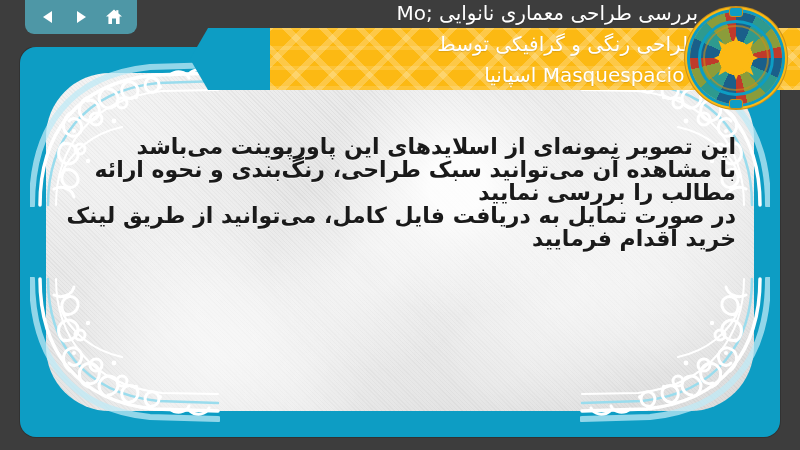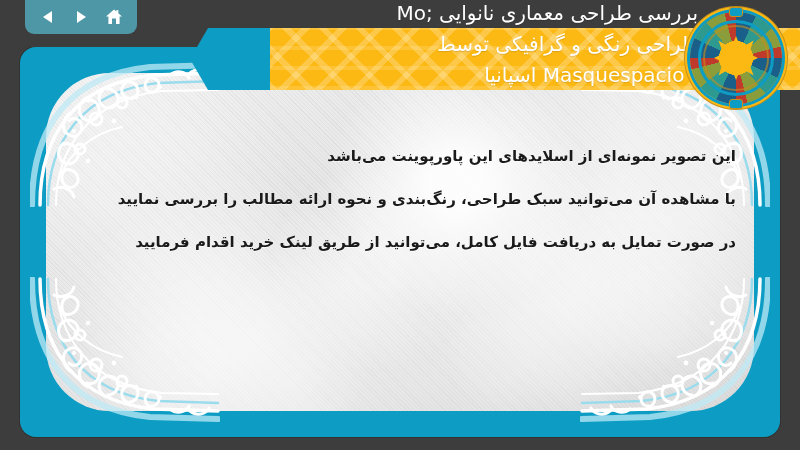--- a/index.html
+++ b/index.html
@@ -132,22 +132,22 @@
   #medallion .tab   { position:absolute; left:50%; bottom:-5px; transform:translateX(-50%);
                       width:14px; height:10px; border-radius:3px; background:#0d9dc4; border:1px solid #c9901a; }
   #medallion .tabT  { position:absolute; left:50%; top:-5px; transform:translateX(-50%);
                       width:14px; height:10px; border-radius:3px; background:#0d9dc4; border:1px solid #c9901a; }
 
   
   #bodytext {
     position:absolute; left:40px; right:44px; top:88px;
     direction:rtl; text-align:right;
     color:#1a1a1a;
-    font-size:15px;
-    line-height:43px;
+    font-size:22px;
+    line-height:23px;
     font-weight:700;
     white-space:pre-line;
     text-shadow:0 1px 0 rgba(255,255,255,.55);
     pointer-events:none;
   }
 </style>
 </head>
 <body>
 
 <div id="stage">

